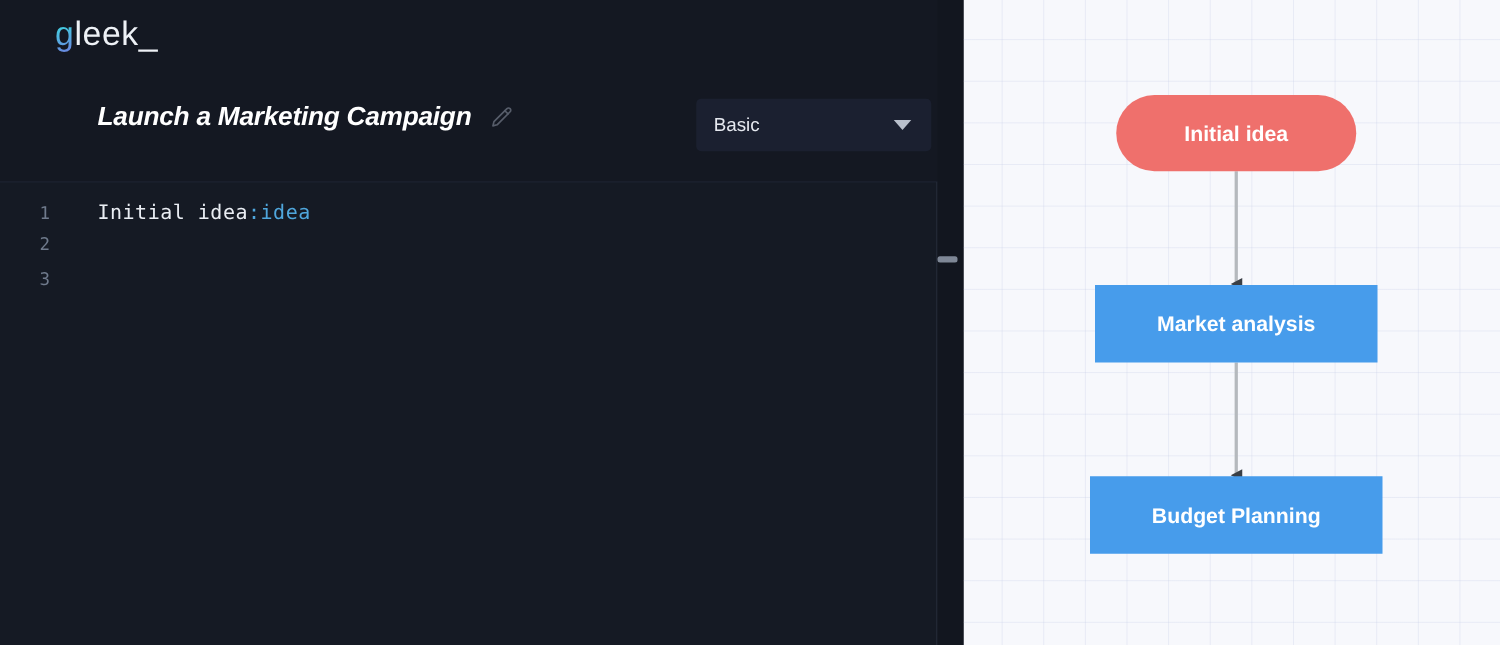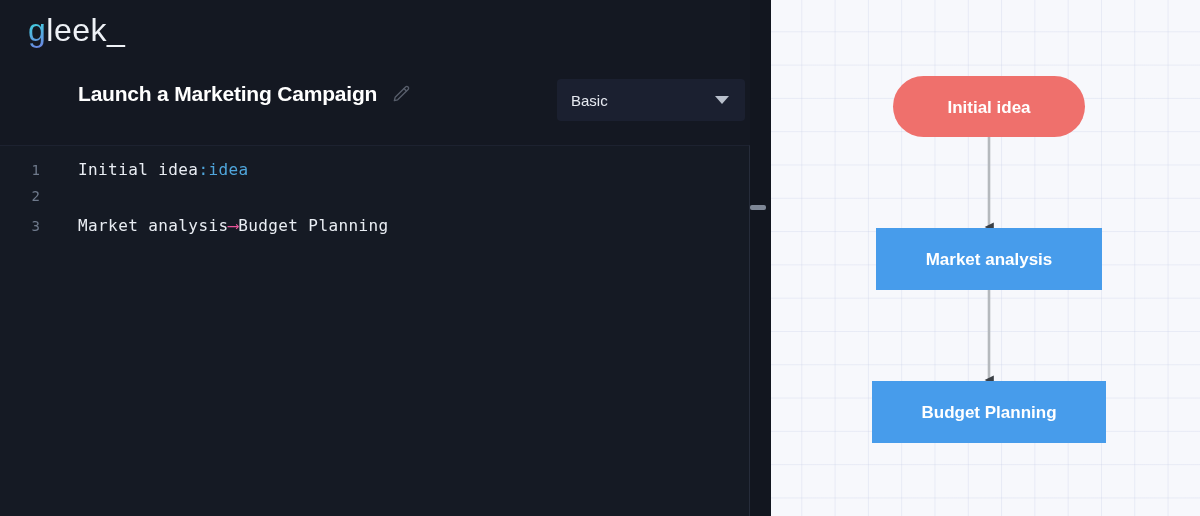--- a/index.html
+++ b/index.html
@@ -28,23 +28,23 @@
     position: relative;
     width: 771px;
     height: 516px;
     background: #141822;
     flex: 0 0 771px;
     overflow: hidden;
   }
 
   .brand {
     position: absolute;
-    left: 28px;
+    left: 44px;
     top: 14px;
-    font-size: 32px;
+    font-size: 27px;
     font-weight: 500;
     letter-spacing: 0.5px;
     line-height: 1;
     user-select: none;
   }
   .brand .g {
     background: linear-gradient(160deg, #35d2e8 0%, #45c8e0 35%, #6f7fe0 100%);
     -webkit-background-clip: text;
     background-clip: text;
     color: transparent;
@@ -62,20 +62,21 @@
     display: flex;
     align-items: center;
     gap: 14px;
   }
   .doc-title {
     font-size: 21px;
     font-weight: bold;
     color: #ffffff;
     letter-spacing: -0.2px;
     white-space: nowrap;
+    font-style: italic;
   }
   .edit-icon {
     width: 20px;
     height: 20px;
     opacity: 0.55;
     display: block;
   }
   .edit-icon svg { display:block; }
 
   .mode-select {
@@ -225,21 +226,20 @@
         <span class="gutter">1</span>
         <span class="code"><span>Initial idea</span><span class="tok-colon">:</span><span class="tok-kw">idea</span></span>
       </div>
 
       <div class="code-line">
         <span class="gutter">2</span>
       </div>
 
       <div class="code-line">
         <span class="gutter">3</span>
-        <span class="code"><span>Market analysis</span><span class="tok-arrow">⟶</span><span>Budget Planning</span></span>
       </div>
 
     </div>
 
     <div class="splitter">
       <div class="splitter-grip"></div>
     </div>
 
   </div>
 

